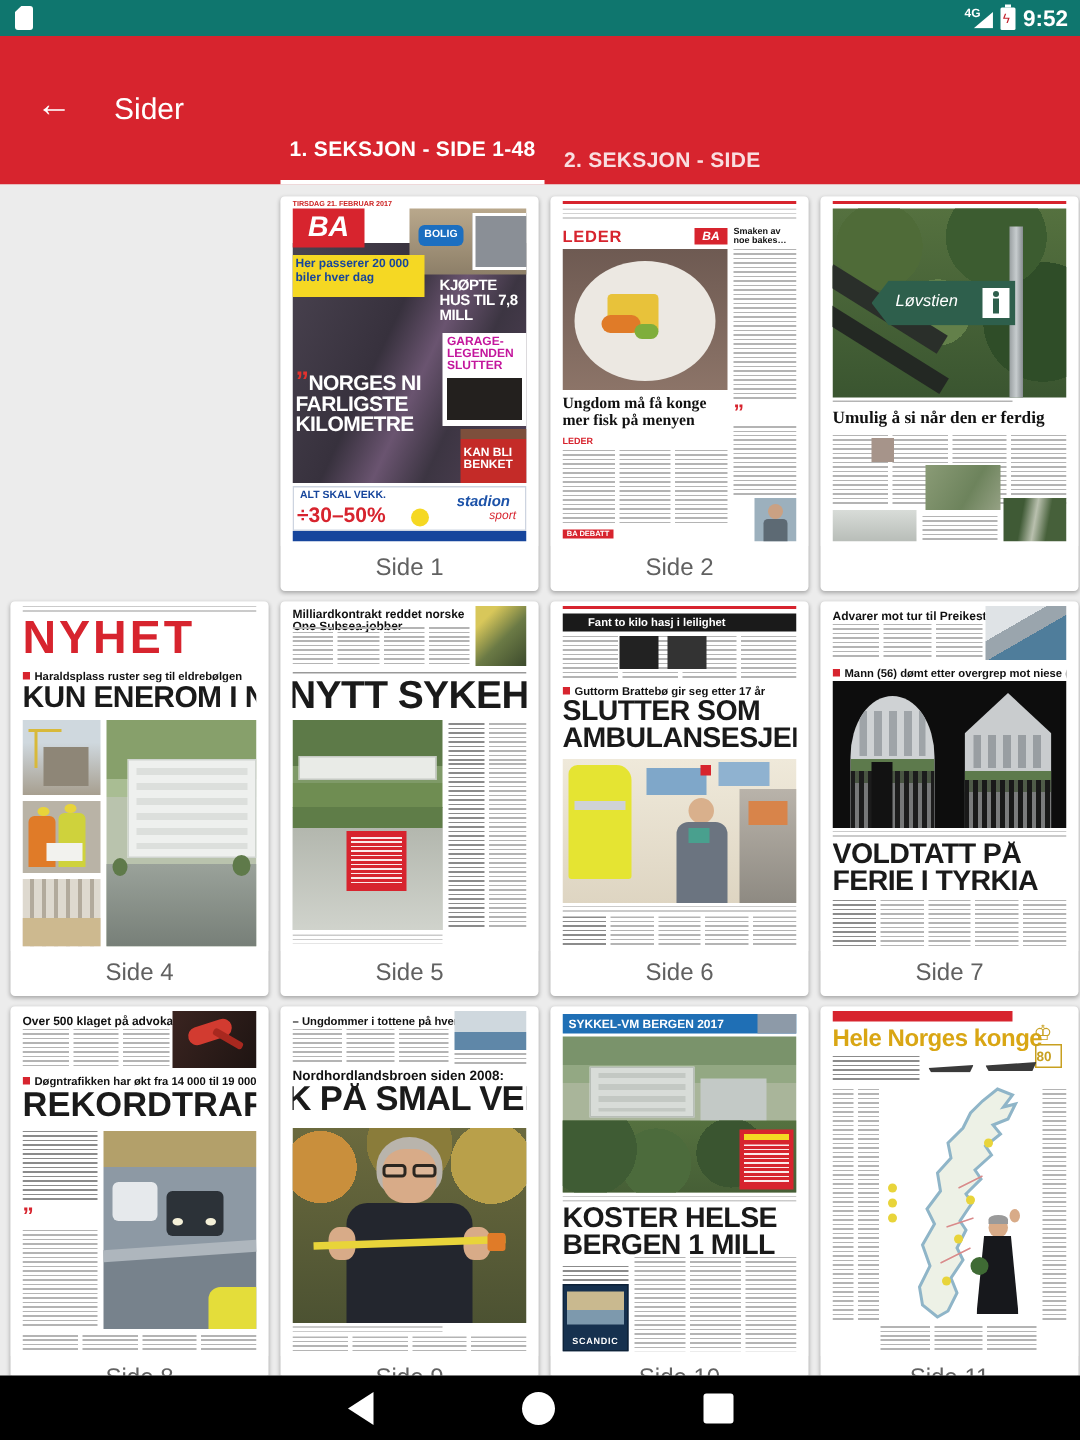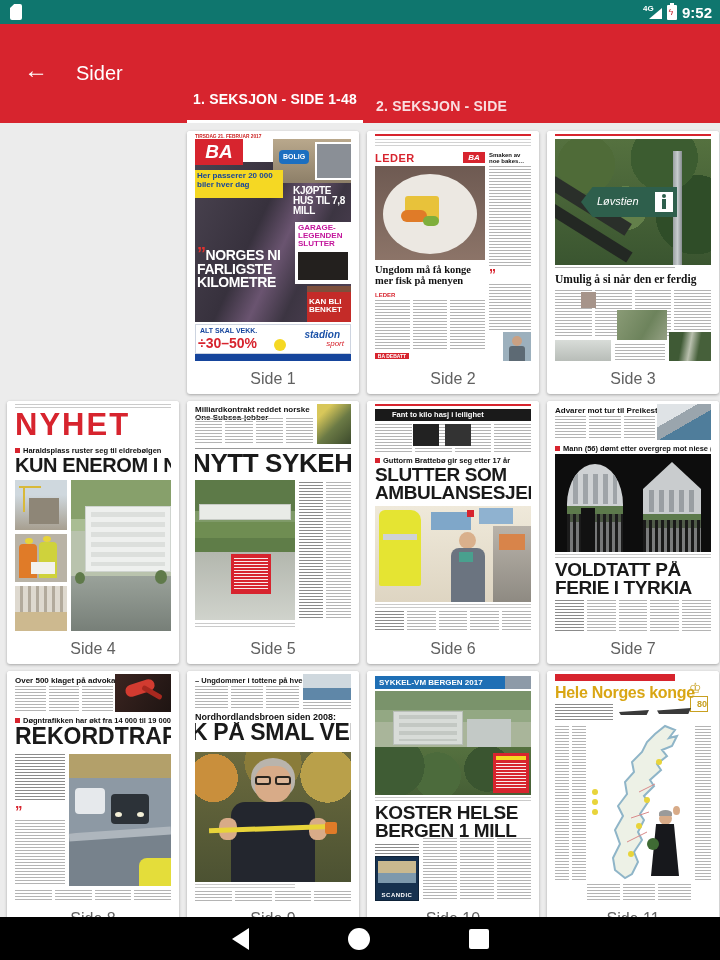--- a/index.html
+++ b/index.html
@@ -187,21 +187,20 @@
               <div class="tl"></div>
               <div class="tl"></div>
       </div>
       <div class="abs" style="left:26px;top:158px;width:15px;height:16px;background:#a6948a"></div>
       <div class="abs" style="left:62px;top:176px;width:50px;height:30px;background:linear-gradient(120deg,#8a9b76,#6d835c 60%,#95a184)"></div>
       <div class="abs" style="left:0;top:206px;width:56px;height:21px;background:linear-gradient(#d8dcd8,#b8bdb8)"></div>
       <div class="abs" style="left:114px;top:198px;width:42px;height:29px;background:linear-gradient(100deg,#3f5a35 30%,#b9c0ae 50%,#46603a 70%)"></div>
       <div class="abs tl" style="left:60px;top:210px;width:50px;height:17px"></div>
     </div>
         </div>
-    <div class="card-label">Side 3</div>
   </div>
 
   <div class="card">
     <div class="thumb">
           <div class="pg">
       <div class="abs tl" style="left:0;top:0;width:156px;height:4px;opacity:.7"></div>
       <div class="abs" style="left:0;top:5px;width:156px;font-size:31px;font-weight:bold;color:#d7242e;letter-spacing:2px;line-height:1">NYHET</div>
       <div class="abs kick" style="left:0;top:42px;width:156px;font-size:7.5px">
         <span class="rsq"></span><span>Haraldsplass ruster seg til eldrebølgen</span>
       </div>
@@ -464,21 +463,21 @@
         </div>
     <div class="card-label">Side 10</div>
   </div>
 
   <div class="card">
     <div class="thumb">
           <div class="pg">
       <div class="abs" style="left:0;top:0;width:120px;height:7px;background:#d7242e"></div>
       <div class="abs" style="left:0;top:10px;width:140px;font-size:16px;font-weight:bold;color:#d9a614;letter-spacing:-.3px">Hele Norges konge</div>
       <div class="abs" style="left:134px;top:6px;font-size:14px;color:#c8a020">♔</div>
-      <div class="abs" style="left:135px;top:22px;width:16px;height:14px;border:1px solid #c8a020;color:#c8a020;font-size:9px;font-weight:bold;text-align:right;line-height:14px">80</div>
+      <div class="abs" style="left:135px;top:22px;width:16px;height:14px;border:1px solid #c8a020;color:#c8a020;font-size:9px;font-weight:bold;text-align:left;line-height:14px">80</div>
       <div class="abs tld" style="left:0;top:30px;width:58px;height:18px"></div>
       <div class="abs" style="left:64px;top:36px;width:30px;height:5px;background:#3a3a3a;clip-path:polygon(0 40%,100% 0,92% 100%,6% 100%)"></div>
       <div class="abs" style="left:102px;top:34px;width:34px;height:6px;background:#3a3a3a;clip-path:polygon(0 40%,100% 0,92% 100%,6% 100%)"></div>
       <div class="abs tl" style="left:0;top:52px;width:14px;height:156px"></div>
       <div class="abs tl" style="left:17px;top:52px;width:14px;height:156px"></div>
       <div class="abs tl" style="left:140px;top:52px;width:16px;height:156px"></div>
       <svg class="abs" width="106" height="160" style="left:32px;top:48px" viewBox="0 0 106 160">
         <path d="M38,156 L28,148 L26,136 L33,122 L28,108 L36,94 L31,84 L40,72 L38,60 L47,50 L45,40 L55,30 L60,20 L68,12 L78,4 L88,8 L82,16 L90,14 L85,24 L75,28 L80,34 L70,42 L74,48 L63,58 L67,64 L57,74 L61,80 L53,92 L57,98 L51,110 L55,118 L47,130 L51,140 L45,152 Z" fill="#edf1e6" stroke="#8fb5c8" stroke-width="2"></path>
         <path d="M40,120 L60,110 M44,96 L62,90 M52,70 L68,62" stroke="#d98a8a" stroke-width="1" fill="none"></path>
         <circle cx="44" cy="132" r="3" fill="#e8d43a"></circle>

